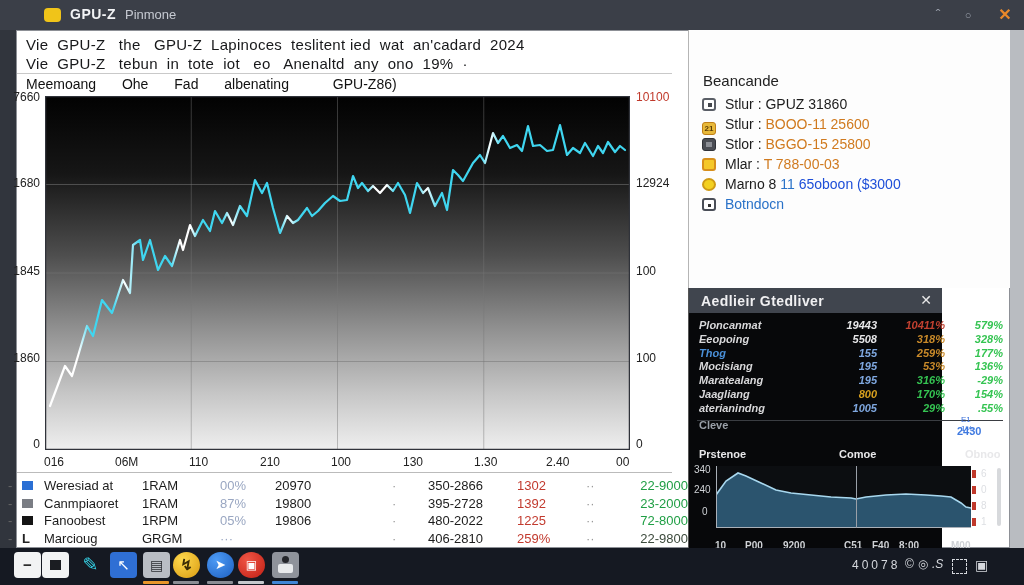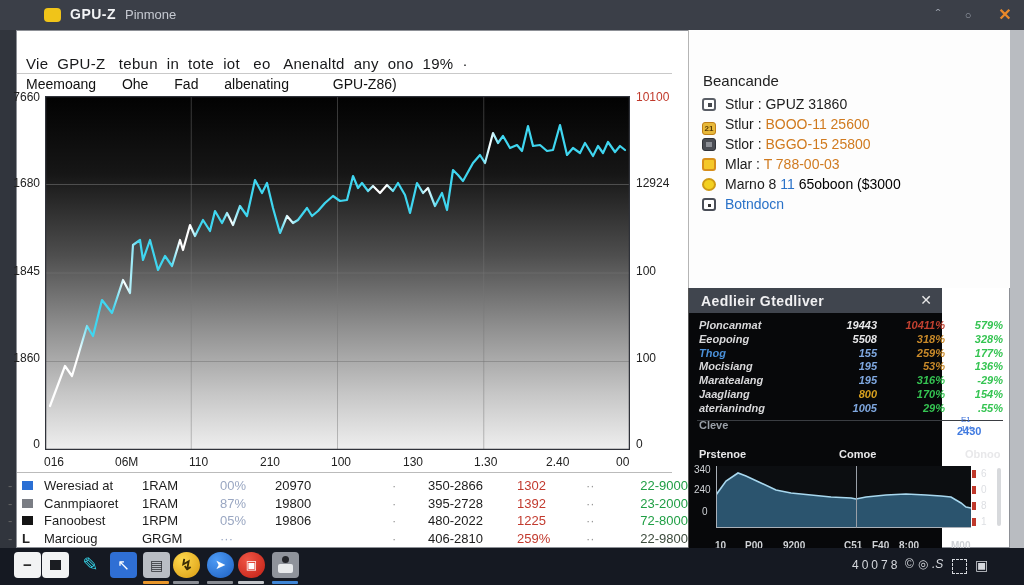--- a/index.html
+++ b/index.html
@@ -124,20 +124,21 @@
     <span class="wbtn close">✕</span>
   </div>
 
   <div class="leftstrip"></div>
 
   <div class="window"></div>
 
   <span class="innerbtn" style="left:946px;top:34px;">—</span>
   <span class="innerbtn" style="left:984px;top:33px;">✕</span>
 
+  <div class="hdr-line" style="top:36px;">Vie  GPU-Z   the   GPU-Z  Lapinoces  teslitent ied  wat  an'cadard  2024</div>
   <div class="hdr-line" style="top:55px;">Vie  GPU-Z   tebun  in  tote  iot   eo   Anenaltd  any  ono  19%  ·</div>
   <div class="hdr-sep"></div>
   <div class="menu-row">
     <span class="menu-item">Meemoang</span>
     <span class="menu-item">Ohe</span>
     <span class="menu-item">Fad</span>
     <span class="menu-item" style="margin-right:40px;">albenating</span>
     <span class="menu-item">GPU-Z86)</span>
   </div>
 
@@ -388,15 +389,15 @@
     <span class="tray-ico" style="left:918px;">◎</span>
     <span class="tray-ico" style="left:932px;font-style:italic;">.S</span>
     <div class="tray-dashed" style="left:952px;"></div>
     <span class="tray-ico" style="left:975px;font-size:14px;">▣</span>
   </div>
 
 <div class="sb-row" style="left: 702px; top: 96px; position: absolute;"><span class="sb-ico ico-sq-arrow"></span><span style="color: rgb(28, 28, 28);">Stlur : </span><span style="color: rgb(28, 28, 28);">GPUZ 31860</span></div>
     <div class="sb-row" style="left: 702px; top: 116px; position: absolute;"><span class="sb-ico ico-badge">21</span><span style="color: rgb(28, 28, 28);">Stlur : </span><span style="color: rgb(208, 122, 31);">BOOO-11 25600</span></div>
     <div class="sb-row" style="left: 702px; top: 136px; position: absolute;"><span class="sb-ico ico-sq-dark"></span><span style="color: rgb(28, 28, 28);">Stlor : </span><span style="color: rgb(208, 122, 31);">BGGO-15 25800</span></div>
     <div class="sb-row" style="left: 702px; top: 156px; position: absolute;"><span class="sb-ico ico-sq-yellow"></span><span style="color: rgb(28, 28, 28);">Mlar : </span><span style="color: rgb(208, 122, 31);">T 788-00-03</span></div>
-    <div class="sb-row" style="left: 702px; top: 176px; position: absolute;"><span class="sb-ico ico-circ-yellow"></span><span style="color: rgb(28, 28, 28);">Marno  8 </span><span style="color: rgb(42, 114, 200);">11</span><span style="color: #000000;"> 65oboon ($3000</span></div>
+    <div class="sb-row" style="left: 702px; top: 176px; position: absolute;"><span class="sb-ico ico-circ-yellow"></span><span style="color: rgb(28, 28, 28);">Marno  8 </span><span style="color: rgb(42, 114, 200);">11</span><span style="color: #1d4ed8;"> 65oboon ($3000</span></div>
     <div class="sb-row" style="left: 702px; top: 196px; position: absolute;"><span class="sb-ico ico-sq-dot"></span><span style="color: rgb(42, 114, 200);">Botndocn</span></div>
   </div>
 
 </body></html>

